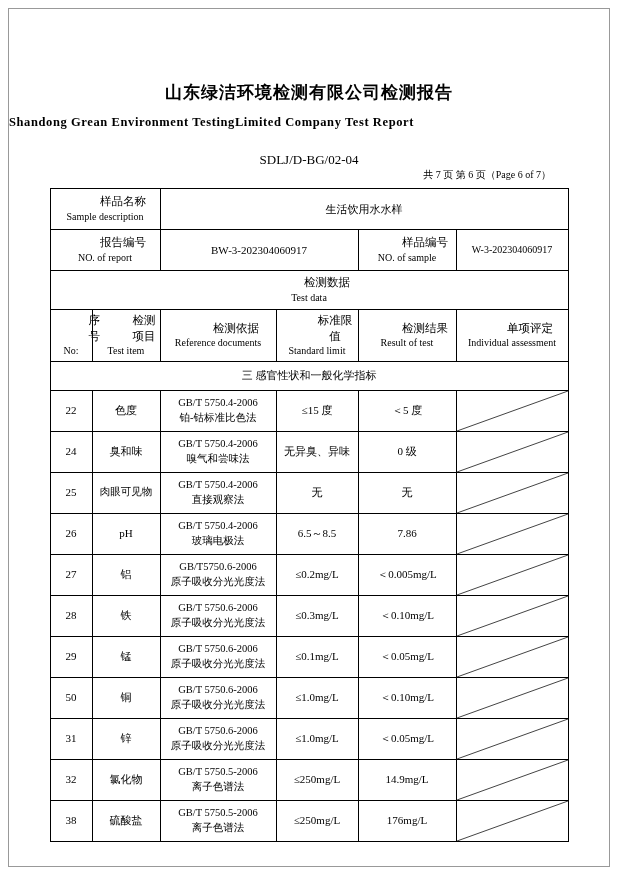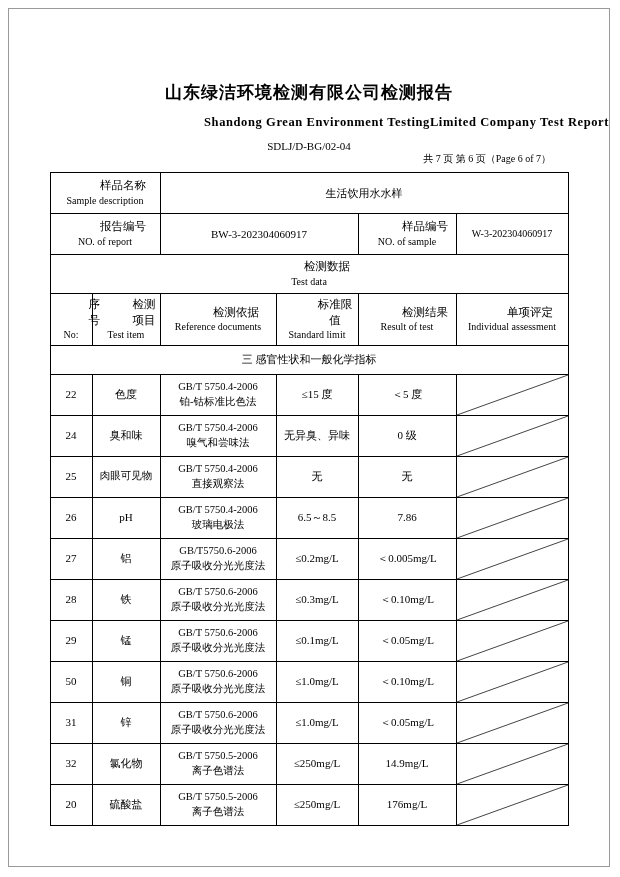--- a/index.html
+++ b/index.html
@@ -33,32 +33,32 @@
   }
   .title-zh {
     text-align: center;
     font-family: "Liberation Serif", serif;
     font-size: 17px;
     font-weight: bold;
     letter-spacing: 1px;
     margin-top: 68px;
   }
   .title-en {
-    text-align: right;
+    text-align: left;
     font-family: "Liberation Serif", serif;
     font-size: 12.5px;
     font-weight: bold;
     letter-spacing: 0.6px;
     margin-top: 11px;
   }
   .title-code {
     text-align: center;
     font-family: "Liberation Serif", serif;
-    font-size: 11px;
-    margin-top: 10px;
+    font-size: 13px;
+    margin-top: 22px;
   }
   .page-count {
     text-align: right;
     font-size: 10px;
     padding-right: 58px;
   }
   table.report {
     border-collapse: collapse;
     margin: 6px auto 0 auto;
     width: 518px;
@@ -327,21 +327,21 @@
           <td>≤250mg/L</td>
           <td>14.9mg/L</td>
           <td class="diag">
             <svg viewBox="0 0 100 40" preserveAspectRatio="none">
                 <line x1="0" y1="40" x2="100" y2="0" stroke="#000" stroke-width="0.7"></line>
               </svg>
           </td>
         </tr>
 
         <tr class="data-row">
-          <td>20</td>
+          <td>38</td>
           <td class="cell-zh">硫酸盐</td>
           <td>
             <span class="lbl-2 nowrapsm">GB/T 5750.5-2006</span>
             <span class="lbl-2 nowrapsm">离子色谱法</span>
           </td>
           <td>≤250mg/L</td>
           <td>176mg/L</td>
           <td class="diag">
             <svg viewBox="0 0 100 40" preserveAspectRatio="none">
                 <line x1="0" y1="40" x2="100" y2="0" stroke="#000" stroke-width="0.7"></line>

